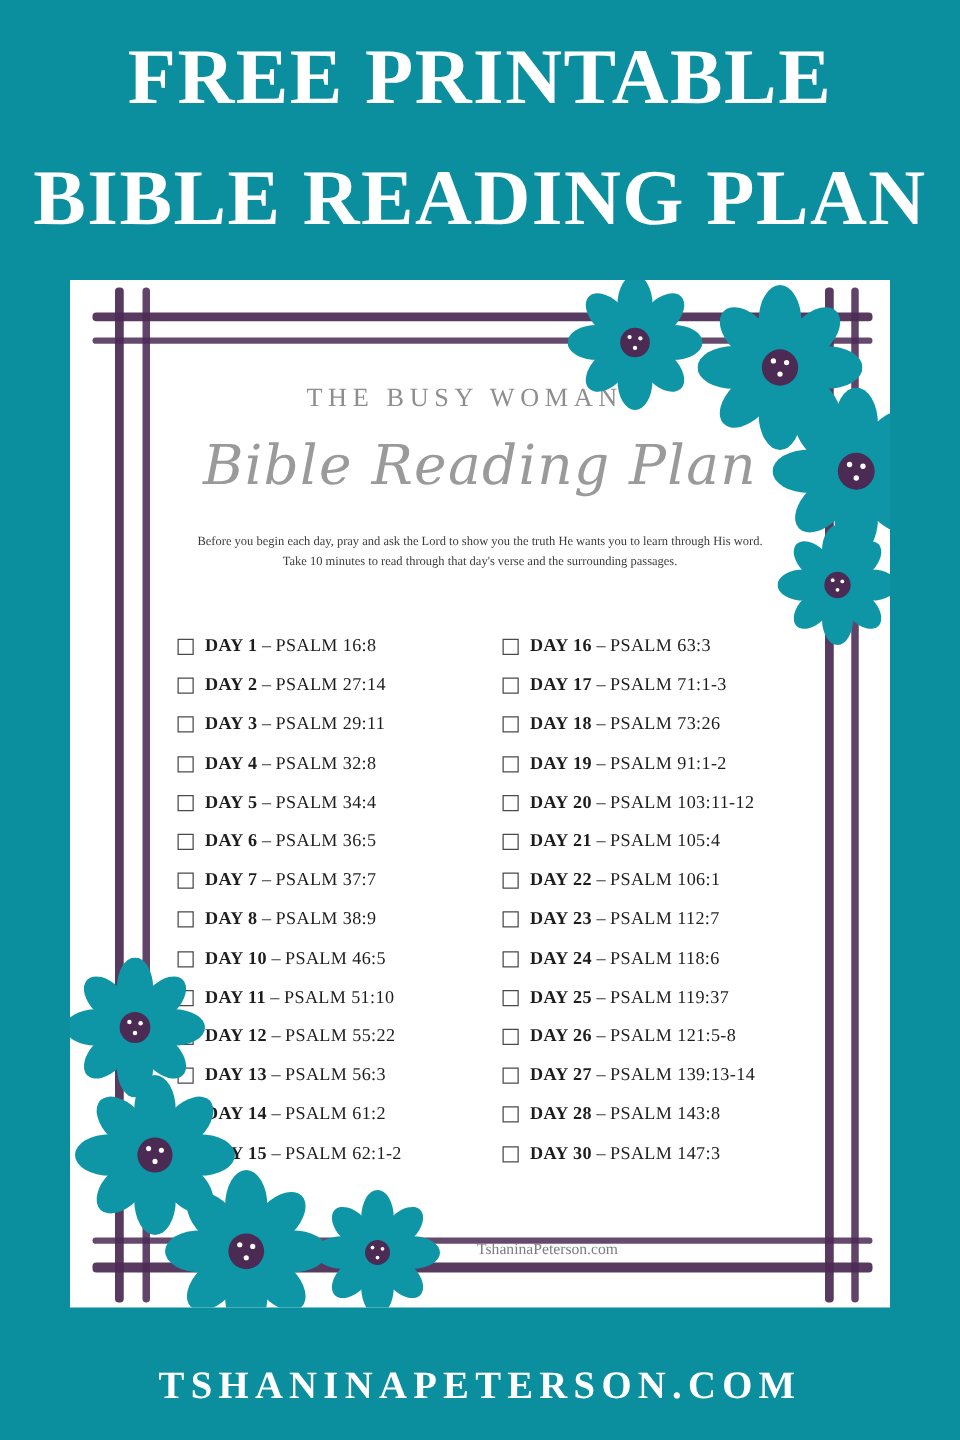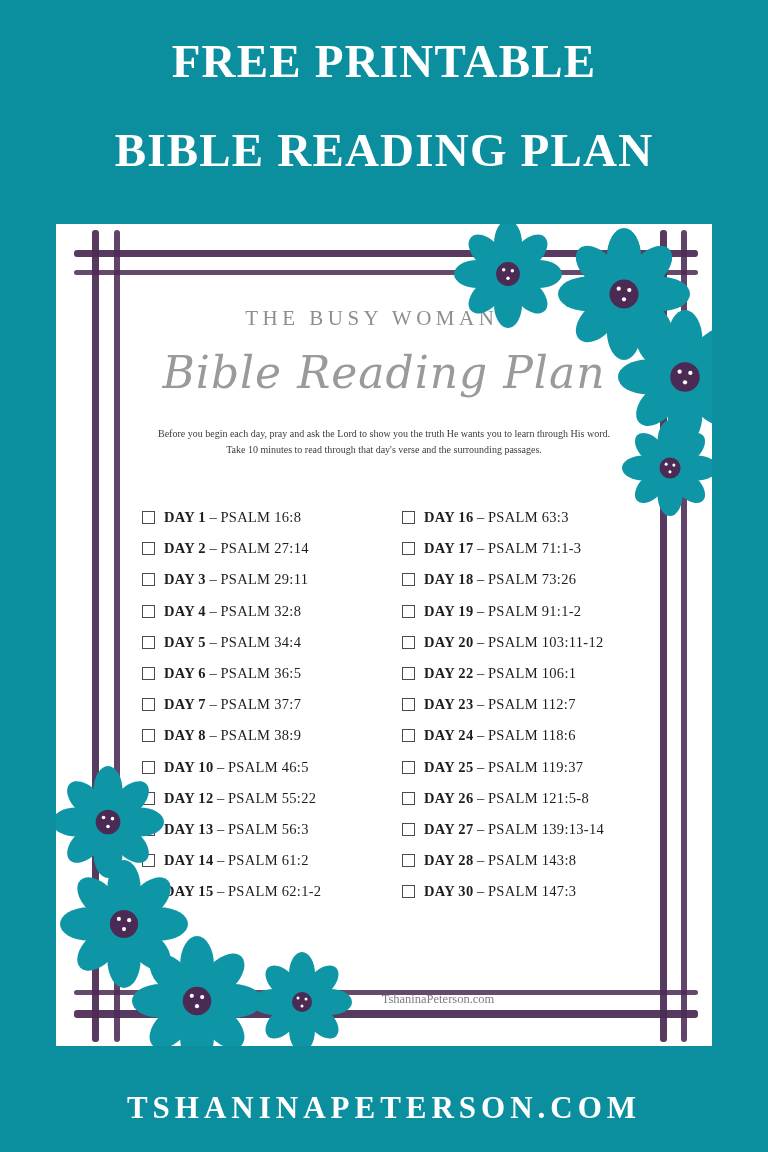--- a/index.html
+++ b/index.html
@@ -25,25 +25,25 @@
     flex-direction: column;
     align-items: center;
     justify-content: flex-start;
     padding-top: 30px;
     box-sizing: border-box;
   }
   .banner-line {
     color: #ffffff;
     font-family: "Liberation Serif", serif;
     font-weight: bold;
-    font-size: 47px;
+    font-size: 63px;
     letter-spacing: 1.2px;
     line-height: 1.0;
     text-align: center;
-    margin: 8px;
+    margin: 0;
     padding: 0 10px;
   }
   .banner-line.second { margin-top: 34px; }
 
   
   .footer-banner {
     position: absolute;
     left: 0;
     top: 1064px;
     width: 768px;
@@ -242,20 +242,24 @@
       <div class="day-row">
           <span class="checkbox"></span>
           <span class="day-label"><span class="dnum">DAY 8</span><span> – </span><span class="ref">PSALM 38:9</span></span>
         </div>
       <div class="day-row">
           <span class="checkbox"></span>
           <span class="day-label"><span class="dnum">DAY 10</span><span> – </span><span class="ref">PSALM 46:5</span></span>
         </div>
       <div class="day-row">
           <span class="checkbox"></span>
+          <span class="day-label"><span class="dnum">DAY 11</span><span> – </span><span class="ref">PSALM 51:10</span></span>
+        </div>
+      <div class="day-row">
+          <span class="checkbox"></span>
           <span class="day-label"><span class="dnum">DAY 12</span><span> – </span><span class="ref">PSALM 55:22</span></span>
         </div>
       <div class="day-row">
           <span class="checkbox"></span>
           <span class="day-label"><span class="dnum">DAY 13</span><span> – </span><span class="ref">PSALM 56:3</span></span>
         </div>
       <div class="day-row">
           <span class="checkbox"></span>
           <span class="day-label"><span class="dnum">DAY 14</span><span> – </span><span class="ref">PSALM 61:2</span></span>
         </div>
@@ -278,20 +282,24 @@
           <span class="checkbox"></span>
           <span class="day-label"><span class="dnum">DAY 18</span><span> – </span><span class="ref">PSALM 73:26</span></span>
         </div>
       <div class="day-row">
           <span class="checkbox"></span>
           <span class="day-label"><span class="dnum">DAY 19</span><span> – </span><span class="ref">PSALM 91:1-2</span></span>
         </div>
       <div class="day-row">
           <span class="checkbox"></span>
           <span class="day-label"><span class="dnum">DAY 20</span><span> – </span><span class="ref">PSALM 103:11-12</span></span>
+        </div>
+      <div class="day-row">
+          <span class="checkbox"></span>
+          <span class="day-label"><span class="dnum">DAY 21</span><span> – </span><span class="ref">PSALM 105:4</span></span>
         </div>
       <div class="day-row">
           <span class="checkbox"></span>
           <span class="day-label"><span class="dnum">DAY 22</span><span> – </span><span class="ref">PSALM 106:1</span></span>
         </div>
       <div class="day-row">
           <span class="checkbox"></span>
           <span class="day-label"><span class="dnum">DAY 23</span><span> – </span><span class="ref">PSALM 112:7</span></span>
         </div>
       <div class="day-row">

